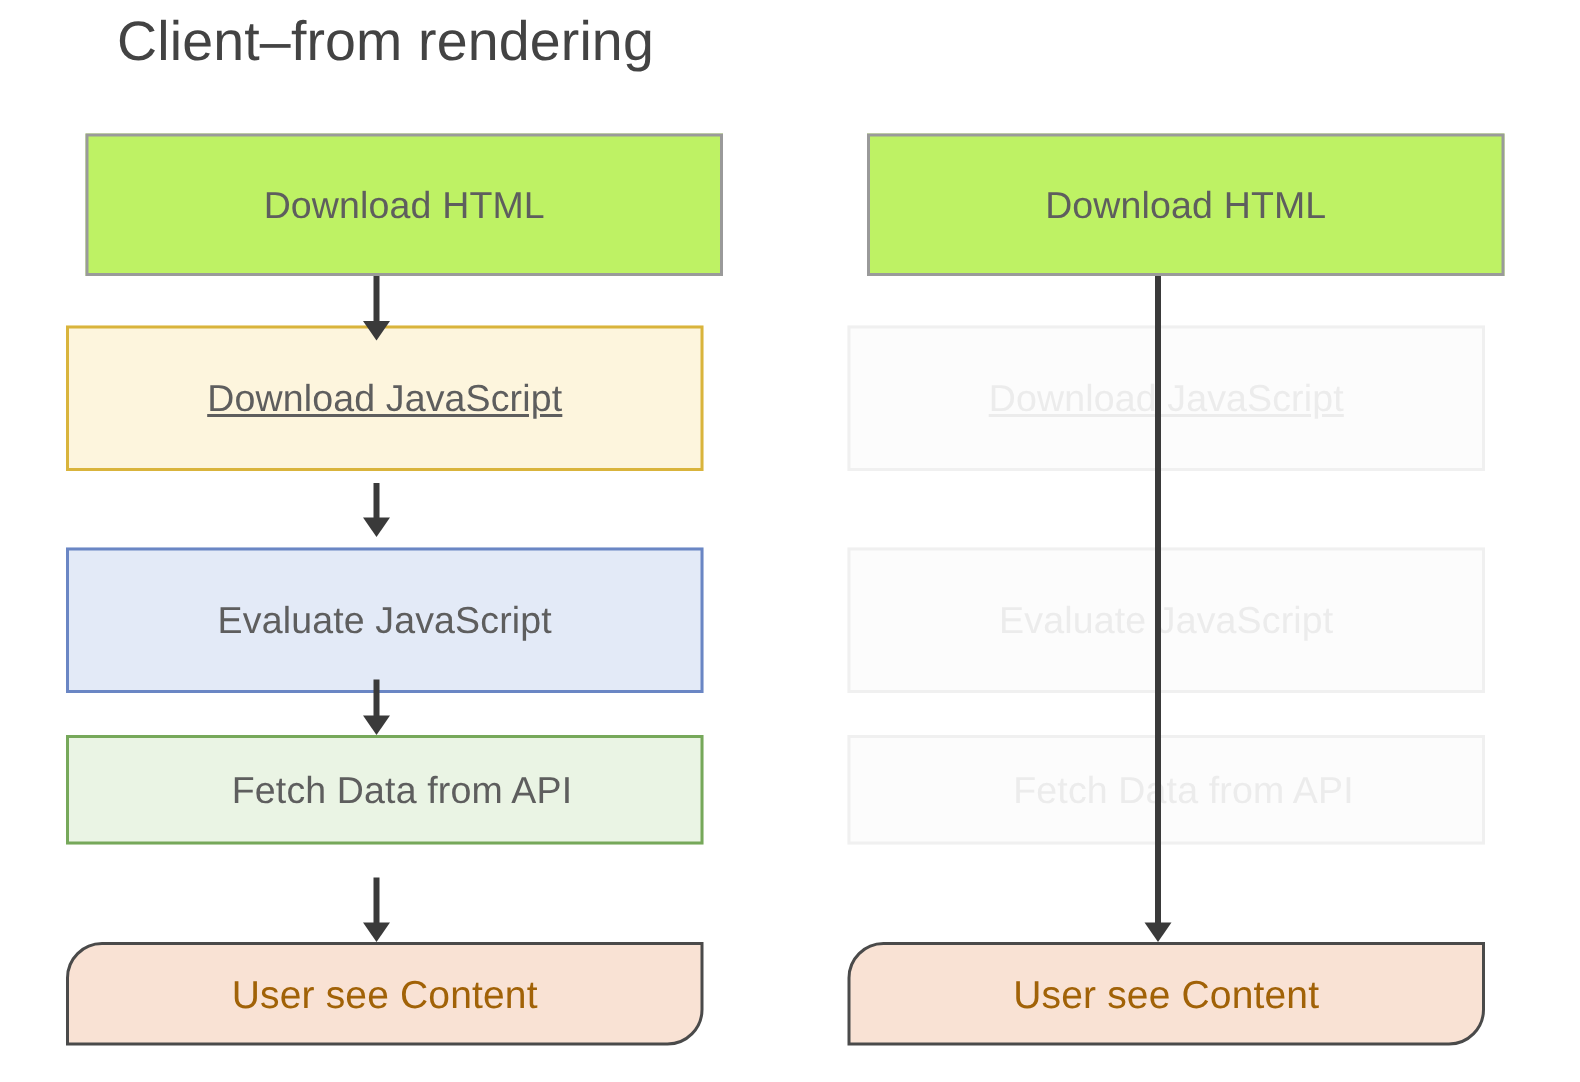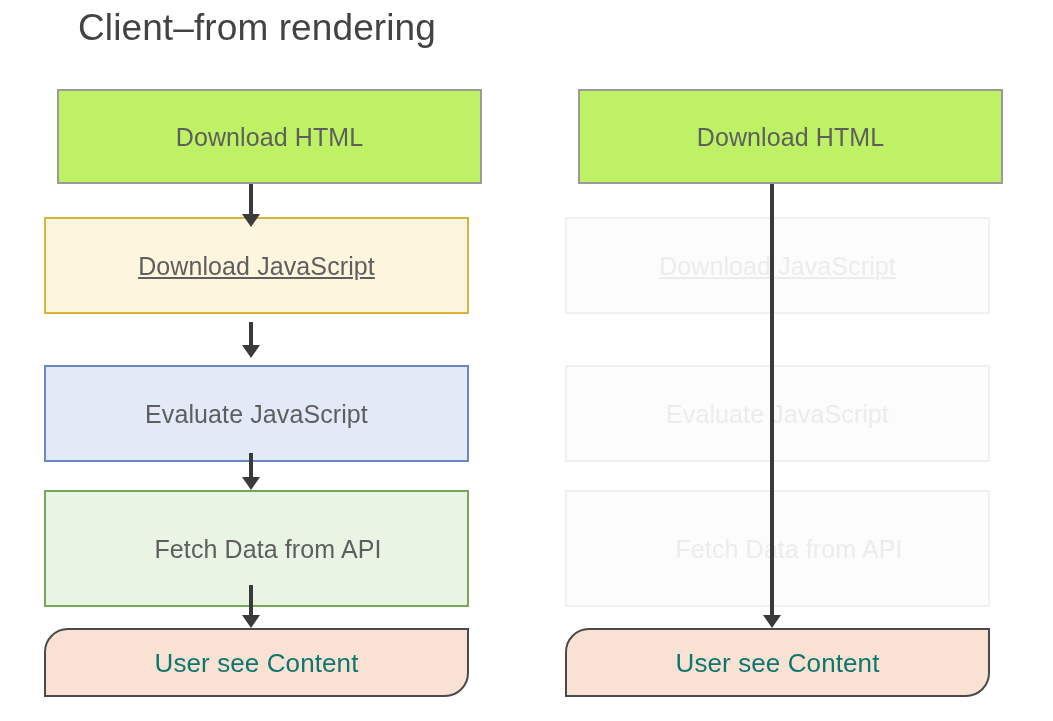--- a/index.html
+++ b/index.html
@@ -61,21 +61,21 @@
     white-space: nowrap;
     border-style: solid;
     border-width: 2px;
   }
   .column.left  .node { left: 44px;  width: 425px; }
   .column.right .node { left: 44px;  width: 425px; }
 
   .n1 { top: 89px;  height: 95px; }
   .n2 { top: 217px; height: 97px; text-decoration: underline; }
   .n3 { top: 365px; height: 97px; }
-  .n4 { top: 490px; height: 117px; padding-left: 23px; }
+  .n4 { top: 490px; height: 73px; padding-left: 23px; }
   .n5 { top: 628px; height: 69px; }
 
   
   .node.gray {
     background: #bef264;
     border-color: #9a9a9a;
     color: #5e5e5e;
     margin-left: 13px;
   }
   .node.yellow {
@@ -89,21 +89,21 @@
     color: #5e5e5e;
   }
   .node.green {
     background: #eaf4e4;
     border-color: #76a85a;
     color: #5e5e5e;
   }
   .node.pink {
     background: #f9e2d4;
     border-color: #4a4a4a;
-    color: #0f766e;
+    color: #a16207;
     border-width: 2px;
     border-radius: 24px 0 24px 0;
     font-size: 26px;
   }
 
   
   .node.ghost {
     background: #fcfcfc;
     border-color: #f0f0f0;
     color: #ececec;

